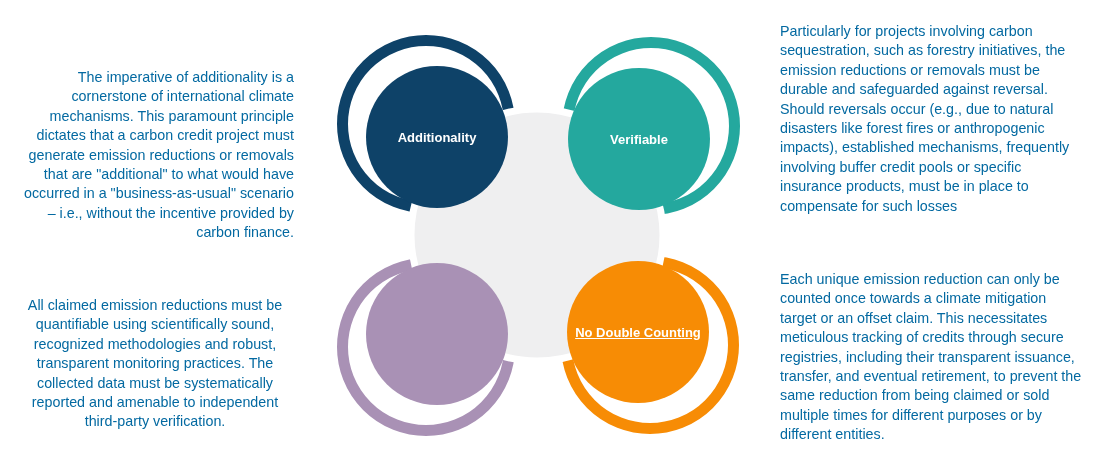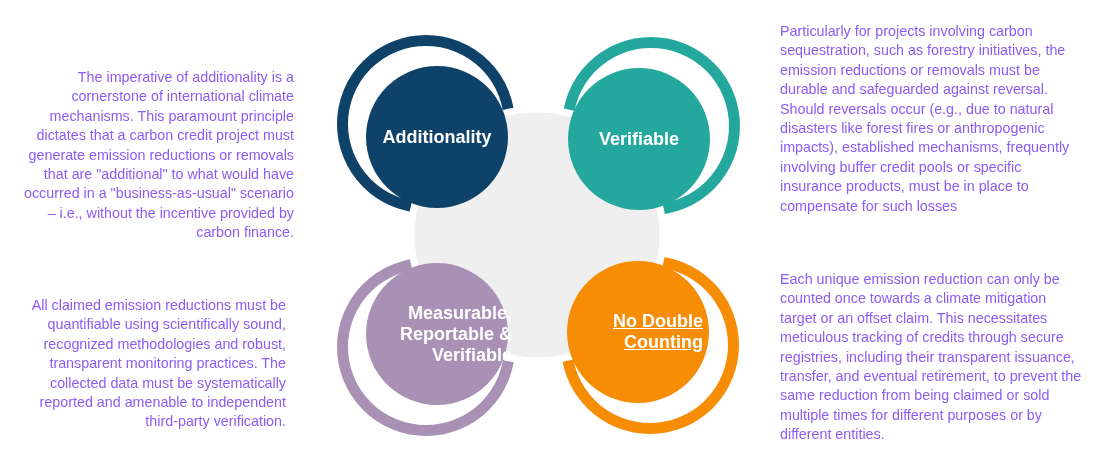--- a/index.html
+++ b/index.html
@@ -17,38 +17,38 @@
   }
   .diagram-svg {
     position: absolute;
     left: 0;
     top: 0;
   }
   .desc {
     position: absolute;
     font-size: 14.3px;
     line-height: 19.4px;
-    color: #8b5cf6;
+    color: #0369a1;
   }
   .desc.left {
     text-align: right;
     margin-top: 32px;
   }
   .desc.right {
     text-align: left;
   }
   .circle-label {
     position: absolute;
     display: flex;
     align-items: center;
     justify-content: center;
-    text-align: right;
+    text-align: left;
     color: #ffffff;
     font-weight: 700;
-    font-size: 18px;
+    font-size: 13px;
     line-height: 21px;
   }
 </style>
 </head>
 <body>
 
 <div class="canvas">
 
   <svg class="diagram-svg" width="1095" height="476" viewBox="0 0 1095 476">
 
@@ -62,25 +62,24 @@
     <circle cx="437" cy="137" r="71" fill="#0E4268"></circle>
     <circle cx="639" cy="139" r="71" fill="#24A89E"></circle>
     <circle cx="437" cy="334" r="71" fill="#A991B5"></circle>
     <circle cx="638" cy="332" r="71" fill="#F78C05"></circle>
   </svg>
 
   <div class="circle-label" style="left:337px; top:97px; width:200px; height:80px;">Additionality</div>
 
   <div class="circle-label" style="left:539px; top:99px; width:200px; height:80px;">Verifiable</div>
 
-  <div class="circle-label" style="left:362px; top:284px; width:150px; height:100px;">Measurable, Reportable &amp; Verifiable</div>
 
   <div class="circle-label" style="left:573px; top:292px; width:130px; height:80px;text-decoration:underline;">No Double Counting</div>
 
   <div class="desc left" style="left:16px; top:36px; width:278px;">The imperative of additionality is a cornerstone of international climate mechanisms. This paramount principle dictates that a carbon credit project must generate emission reductions or removals that are "additional" to what would have occurred in a "business-as-usual" scenario – i.e., without the incentive provided by carbon finance.</div>
 
   <div class="desc right" style="left:780px; top:22px; width:302px;">Particularly for projects involving carbon sequestration, such as forestry initiatives, the emission reductions or removals must be durable and safeguarded against reversal. Should reversals occur (e.g., due to natural disasters like forest fires or anthropogenic impacts), established mechanisms, frequently involving buffer credit pools or specific insurance products, must be in place to compensate for such losses</div>
 
-  <div class="desc left" style="left:8px; top:264px; width:278px;">All claimed emission reductions must be quantifiable using scientifically sound, recognized methodologies and robust, transparent monitoring practices. The collected data must be systematically reported and amenable to independent third-party verification.</div>
+  <div class="desc left" style="left:16px; top:264px; width:278px;text-align:center;">All claimed emission reductions must be quantifiable using scientifically sound, recognized methodologies and robust, transparent monitoring practices. The collected data must be systematically reported and amenable to independent third-party verification.</div>
 
   <div class="desc right" style="left:780px; top:270px; width:302px;">Each unique emission reduction can only be counted once towards a climate mitigation target or an offset claim. This necessitates meticulous tracking of credits through secure registries, including their transparent issuance, transfer, and eventual retirement, to prevent the same reduction from being claimed or sold multiple times for different purposes or by different entities.</div>
 
 </div>
 
 </body></html>

